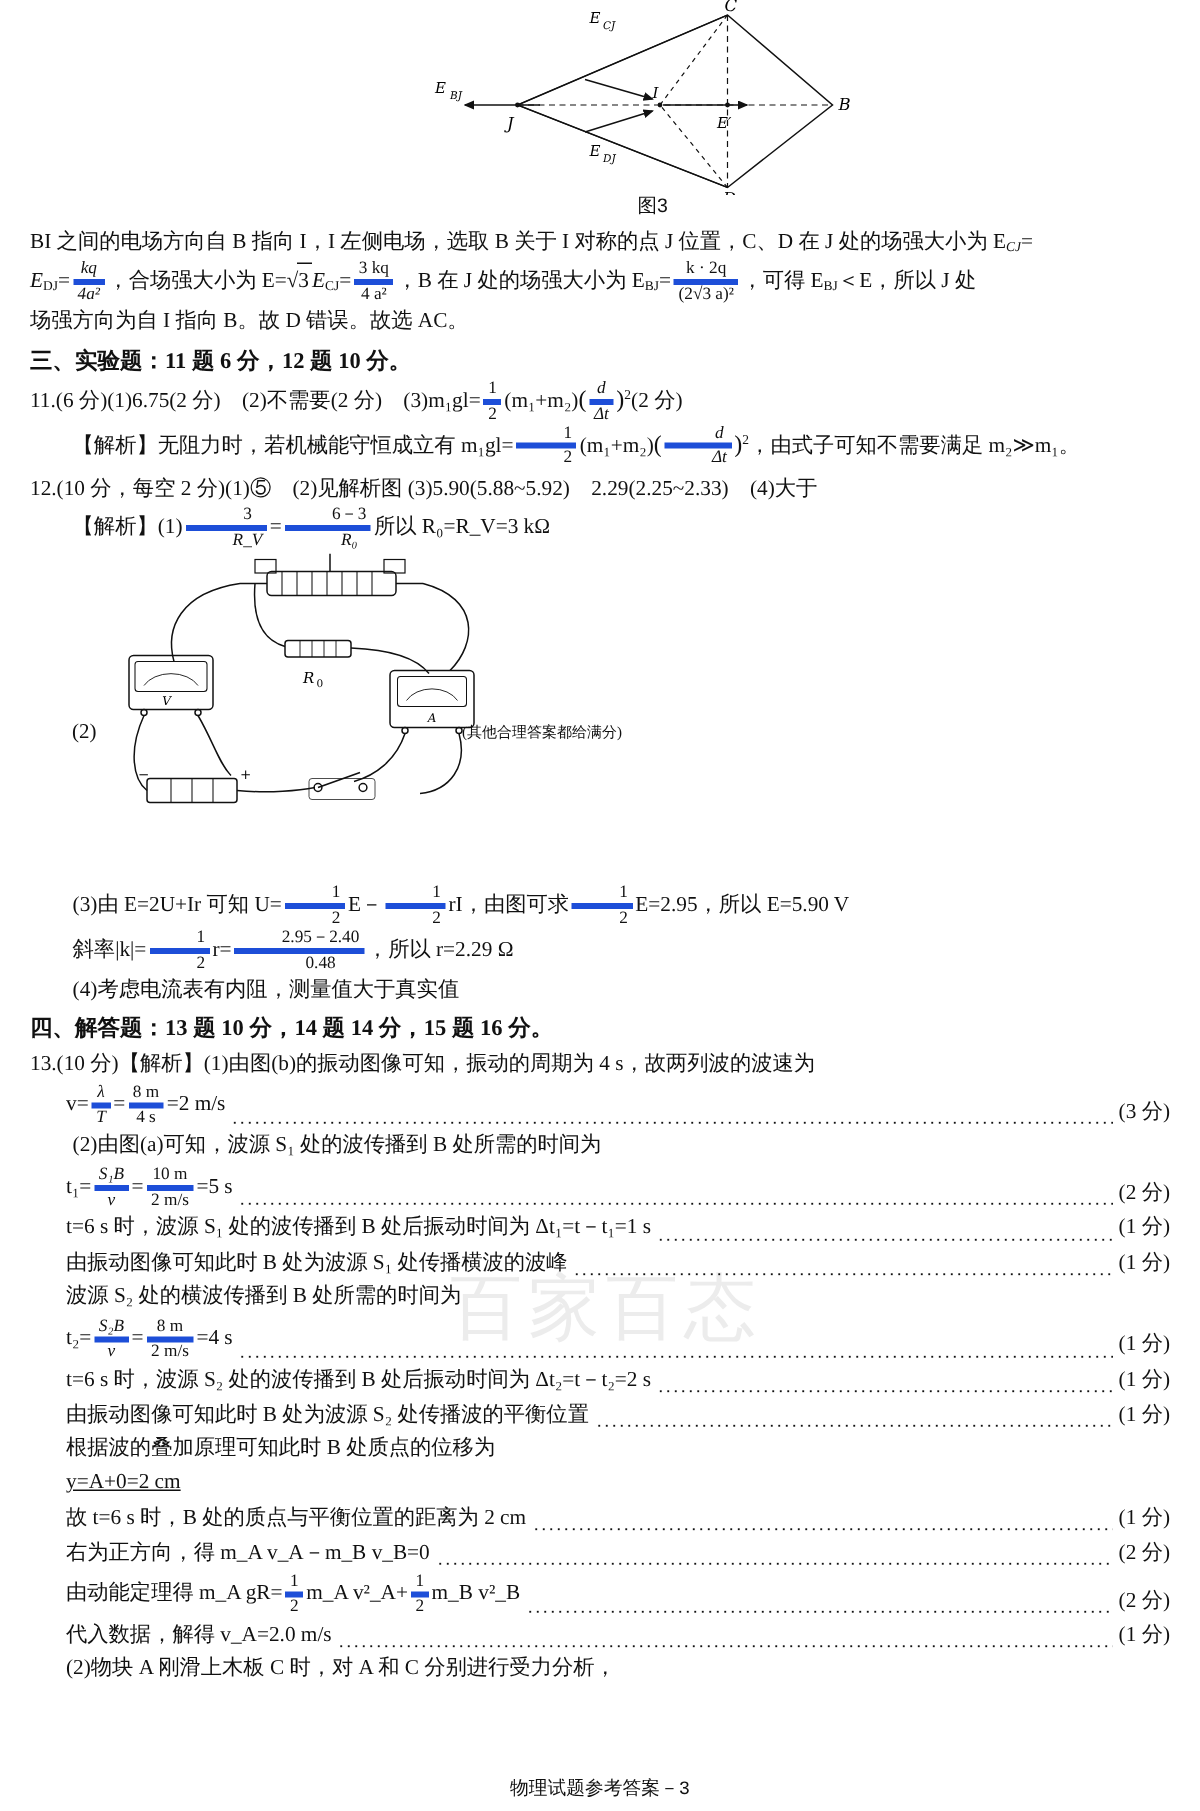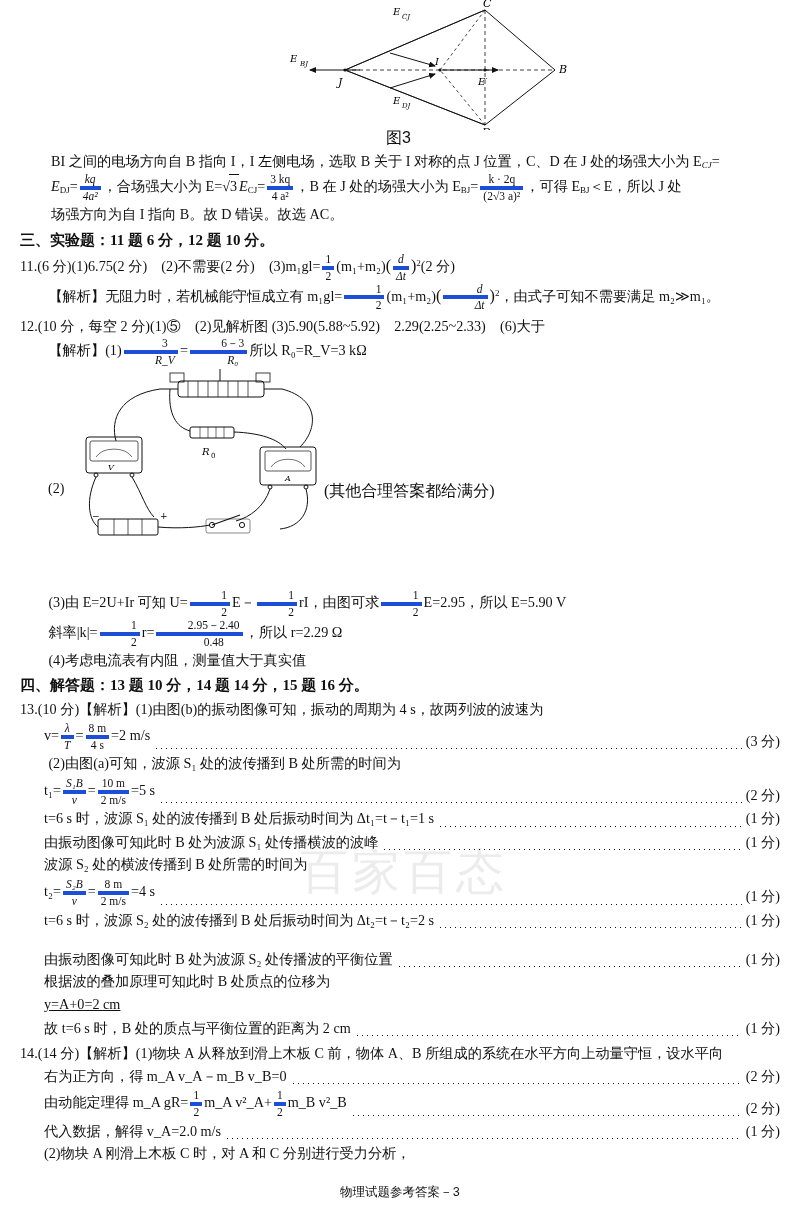--- a/index.html
+++ b/index.html
@@ -22,30 +22,29 @@
     top:0;
     width:760px;
   }
   .fig-wrap{
     position:relative;
     height:150px;
   }
   .fig-svg{position:absolute;left:260px;top:0;}
   .fig-cap{
     position:absolute;
-    left:366px;
+    left:405px;
     top:128px;
-    font-size:16px;
+    font-size:13px;
     font-family:"Liberation Sans", sans-serif;
   }
   .body-line{
     font-size:14.2px;
     line-height:1.62;
     text-align:justify;
-    margin-left:31px;
   }
   .ital{font-style:italic;}
   .sec-head{
     font-weight:bold;
     font-size:15px;
     margin:5px 0 3px 0;
   }
   .q-line{
     font-size:14.2px;
     line-height:1.55;
@@ -75,23 +74,23 @@
     margin-left:-1px;
   }
   .radical{font-size:14px;}
   .circuit-wrap{
     position:relative;
     height:220px;
     margin-top:2px;
   }
   .note-right{
     position:absolute;
-    left:304px;
+    left:288px;
     top:112px;
-    font-size:16px;
+    font-size:10px;
   }
   .label-2{
     position:absolute;
     left:28px;
     top:112px;
     font-size:14px;
   }
   .row{
     display:flex;
     align-items:flex-end;
@@ -193,21 +192,21 @@
 
     <div class="sec-head">三、实验题：11 题 6 分，12 题 10 分。</div>
 
     <div class="q-line">
       <span>11.(6 分)(1)6.75(2 分)　(2)不需要(2 分)　(3)m₁gl=</span><span class="frac"><span class="num">1</span><span class="den">2</span></span><span>(m₁+m₂)</span><span style="font-size:16px;">(</span><span class="frac"><span class="num ital">d</span><span class="den ital">Δt</span></span><span style="font-size:16px;">)</span><sup>2</sup><span>(2 分)</span>
     </div>
     <div class="jiexi indent">
       <span>【解析】无阻力时，若机械能守恒成立有 m₁gl=</span><span class="frac"><span class="num">1</span><span class="den">2</span></span><span>(m₁+m₂)</span><span style="font-size:16px;">(</span><span class="frac"><span class="num ital">d</span><span class="den ital">Δt</span></span><span style="font-size:16px;">)</span><sup>2</sup><span>，由式子可知不需要满足 m₂≫m₁。</span>
     </div>
 
-    <div class="q-line">12.(10 分，每空 2 分)(1)⑤　(2)见解析图 (3)5.90(5.88~5.92)　2.29(2.25~2.33)　(6)大于</div>
+    <div class="q-line">12.(10 分，每空 2 分)(1)⑤　(2)见解析图 (3)5.90(5.88~5.92)　2.29(2.25~2.33)　(4)大于</div>
     <div class="jiexi indent">
       <span>【解析】(1)</span><span class="frac"><span class="num">3</span><span class="den ital">R_V</span></span><span>=</span><span class="frac"><span class="num">6－3</span><span class="den ital">R₀</span></span><span>所以 R₀=R_V=3 kΩ</span>
     </div>
 
     <div class="circuit-wrap">
       <svg width="330" height="200" viewBox="0 0 330 200" style="position:absolute;left:30px;top:0;">
 
         <g>
           <rect x="128" y="12" width="86" height="16" rx="3" fill="none" stroke="#111" stroke-width="1"></rect>
           <line x1="128" y1="20" x2="110" y2="20" stroke="#111" stroke-width="1"></line>
@@ -320,33 +319,32 @@
       <span class="txt" style="padding-left:24px;"><span>t₂=</span><span class="frac"><span class="num ital">S₂B</span><span class="den ital">v</span></span><span>=</span><span class="frac"><span class="num">8 m</span><span class="den">2 m/s</span></span><span>=4 s</span></span>
       <span class="fill"></span>
       <span class="sc">(1 分)</span>
     </div>
     <div class="row">
       <span class="txt" style="padding-left:24px;">t=6 s 时，波源 S₂ 处的波传播到 B 处后振动时间为 Δt₂=t－t₂=2 s</span>
       <span class="fill"></span>
       <span class="sc">(1 分)</span>
     </div>
     <div class="row">
-      <span class="txt" style="padding-left:24px;margin-top:16px;">由振动图像可知此时 B 处为波源 S₂ 处传播波的平衡位置</span>
+      <span class="txt" style="padding-left:24px;">由振动图像可知此时 B 处为波源 S₂ 处传播波的平衡位置</span>
       <span class="fill"></span>
       <span class="sc">(1 分)</span>
     </div>
     <div class="jiexi" style="padding-left:24px;">根据波的叠加原理可知此时 B 处质点的位移为</div>
     <div class="jiexi" style="padding-left:24px;text-decoration:underline;">y=A+0=2 cm</div>
     <div class="row">
       <span class="txt" style="padding-left:24px;">故 t=6 s 时，B 处的质点与平衡位置的距离为 2 cm</span>
       <span class="fill"></span>
       <span class="sc">(1 分)</span>
     </div>
 
-    <div class="q-line">14.(14 分)【解析】(1)物块 A 从释放到滑上木板 C 前，物体 A、B 所组成的系统在水平方向上动量守恒，设水平向</div>
     <div class="row">
       <span class="txt" style="padding-left:24px;">右为正方向，得 m_A v_A－m_B v_B=0</span>
       <span class="fill"></span>
       <span class="sc">(2 分)</span>
     </div>
     <div class="row">
       <span class="txt" style="padding-left:24px;"><span>由动能定理得 m_A gR=</span><span class="frac"><span class="num">1</span><span class="den">2</span></span><span>m_A v²_A+</span><span class="frac"><span class="num">1</span><span class="den">2</span></span><span>m_B v²_B</span></span>
       <span class="fill"></span>
       <span class="sc">(2 分)</span>
     </div>

